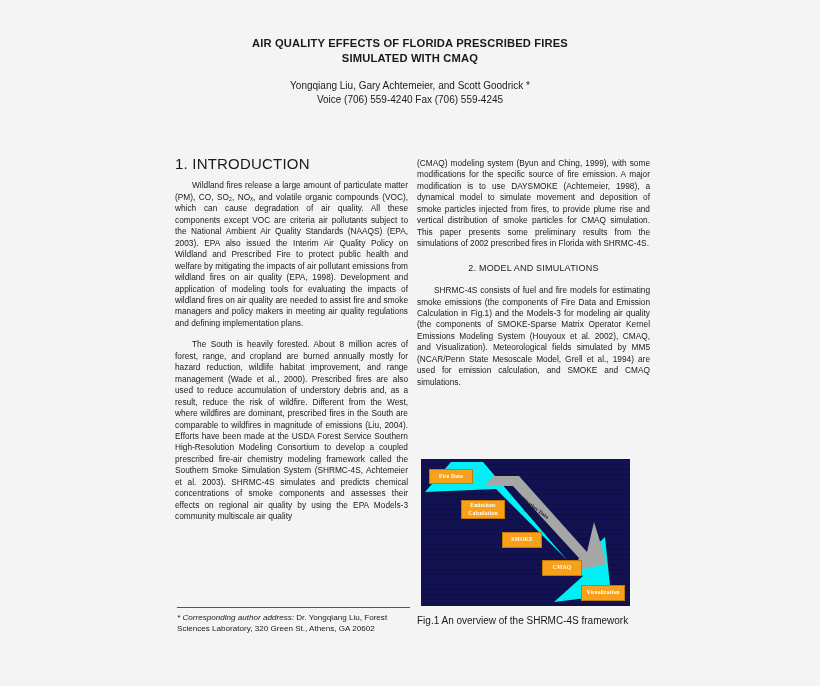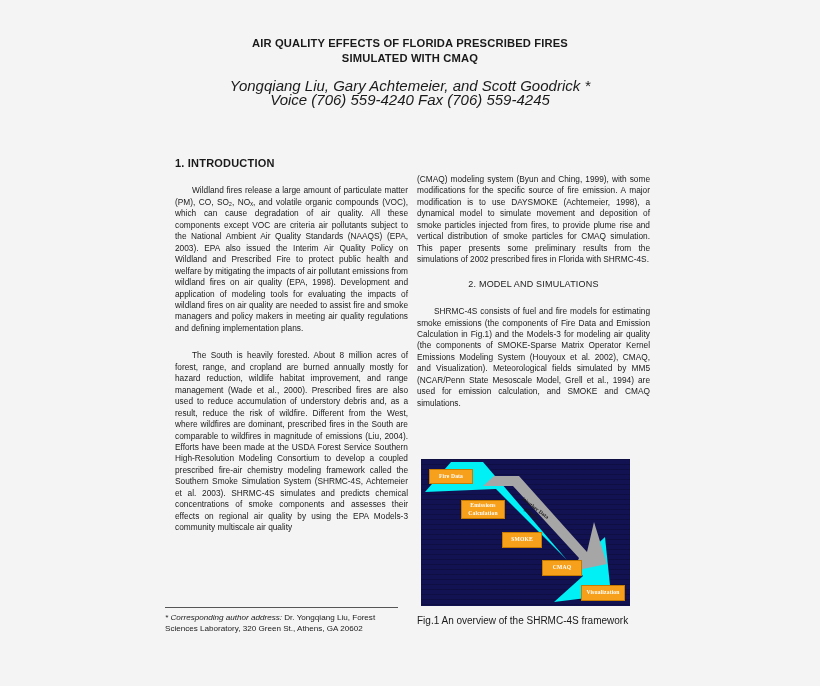--- a/index.html
+++ b/index.html
@@ -32,63 +32,62 @@
     text-align: center;
   }
   .title {
     font-size: 11.2px;
     font-weight: bold;
     letter-spacing: 0.15px;
     line-height: 14.5px;
     margin: 0 0 14px 0;
   }
   .authors-block {
-    font-size: 15px;
+    font-size: 10px;
     line-height: 14.2px;
-    font-style: italic;
   }
   .authors-block div { white-space: nowrap; }
 
   
   .col {
     position: absolute;
     top: 158px;
     width: 233px;
     font-size: 8.3px;
     line-height: 11.45px;
     text-align: justify;
   }
   .col-left { left: 175px; }
   .col-right { left: 417px; }
 
   .sec-head {
-    font-size: 11px;
-    font-weight: bold;
+    font-size: 15px;
+    font-weight: normal;
     margin: 0 0 11px 0;
     text-align: left;
     letter-spacing: 0.2px;
   }
   .sec-head-2 {
     font-size: 9px;
     font-weight: normal;
     margin: 13px 0 11px 0;
     text-align: center;
     letter-spacing: 0.2px;
   }
   p.body-p {
-    margin: 16px 0 10px 0;
+    margin: 0 0 10px 0;
     text-indent: 17px;
     text-align: justify;
   }
   p.body-p:last-child { margin-bottom: 0; }
 
   
   .footnote {
     position: absolute;
-    left: 165px;
+    left: 177px;
     top: 607px;
     width: 233px;
     font-size: 8.1px;
     line-height: 11px;
   }
   .footnote-rule {
     border-top: 1px solid #555;
     width: 100%;
     margin-bottom: 4px;
   }

